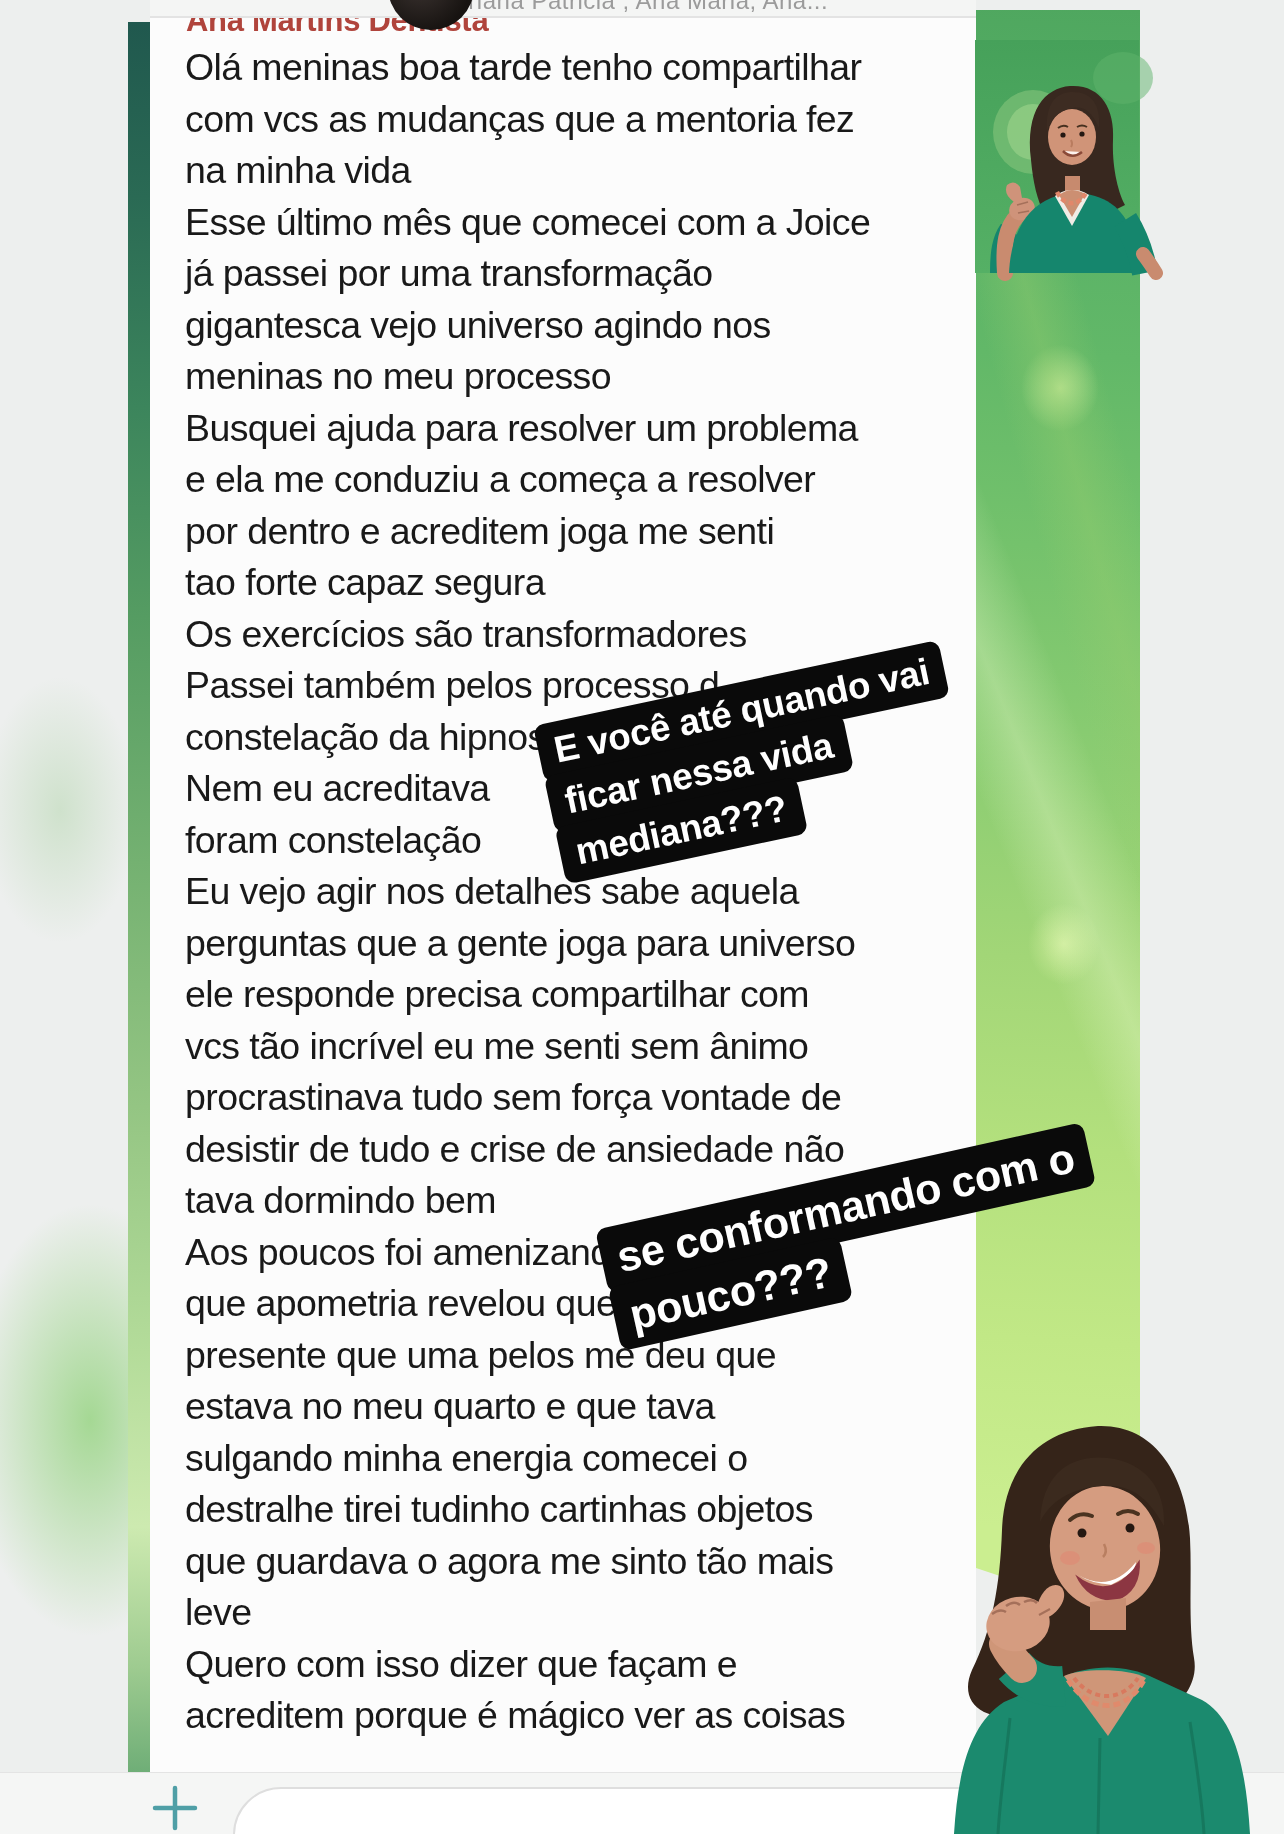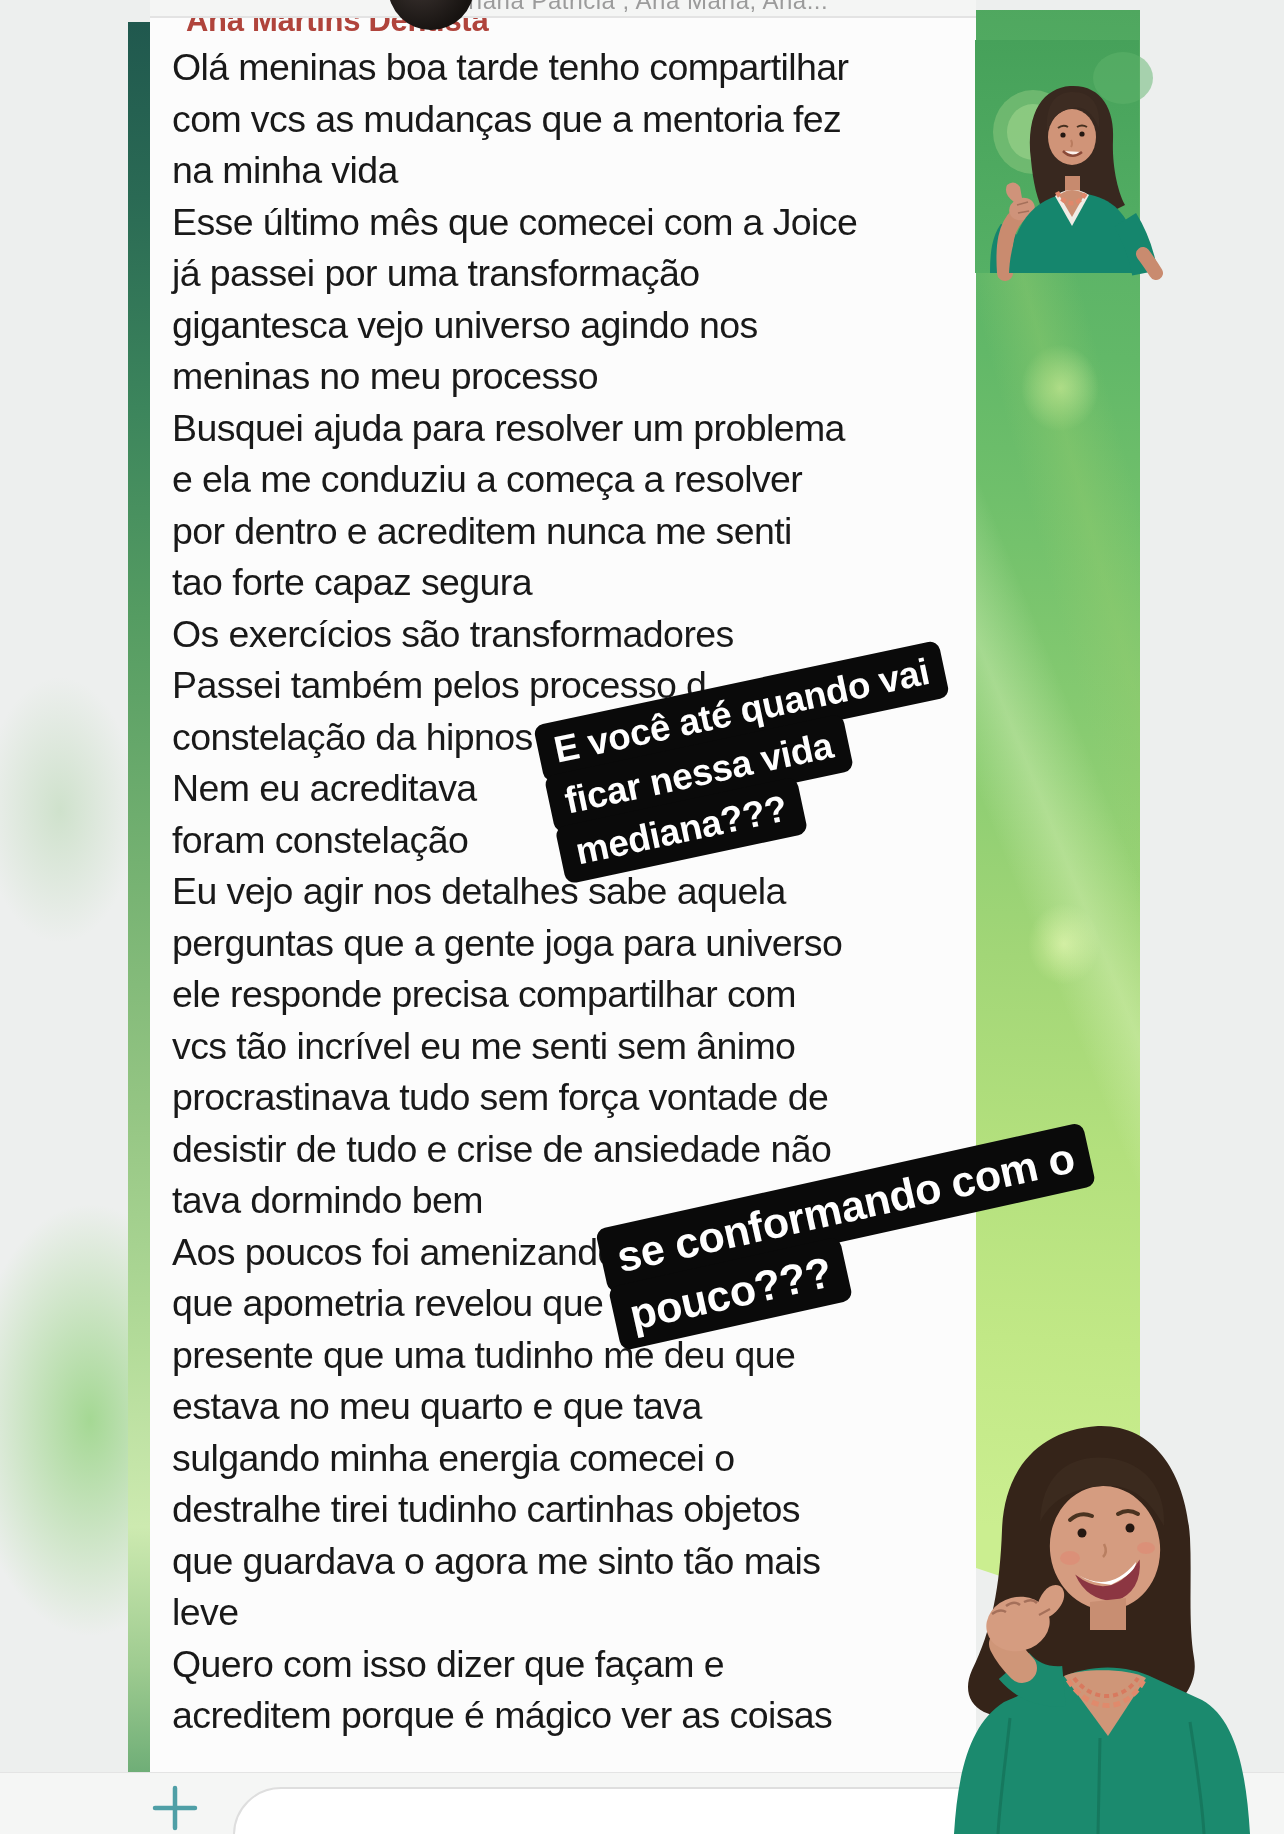--- a/index.html
+++ b/index.html
@@ -31,21 +31,21 @@
   
   .chat{position:absolute;left:150px;top:0;width:826px;height:1778px;background:#fcfcfc;overflow:hidden;}
   .group-header{position:absolute;left:0;top:0;width:100%;height:16px;background:#f4f5f4;
     border-bottom:2px solid #e3e3e3;z-index:3;}
   .members{position:absolute;left:288px;top:-13px;font-size:24px;color:#9b9b9b;z-index:4;
     letter-spacing:.5px;white-space:nowrap;}
   .avatar{position:absolute;left:238px;top:-56px;width:86px;height:86px;border-radius:50%;z-index:5;
     background:radial-gradient(circle at 38% 44%,#3c3431,#171311 70%);}
   .sender-name{position:absolute;left:36px;top:3px;z-index:2;font-size:31px;font-weight:bold;
     color:#b0443c;letter-spacing:-.3px;white-space:nowrap;}
-  .messages{position:absolute;left:22px;top:42px;width:785px;z-index:1;}
+  .messages{position:absolute;left:35px;top:42px;width:785px;z-index:1;}
   .msg{font-size:37.5px;line-height:51.5px;color:#191919;letter-spacing:-.6px;white-space:nowrap;}
 
   
   .sticker{position:absolute;transform-origin:top left;z-index:10;}
   .sticker-line{display:table;background:#0a0a0a;color:#ffffff;font-weight:bold;
     border-radius:10px;padding:8px 16px;margin-bottom:-6px;white-space:nowrap;}
   .s1{left:533px;top:726px;transform:rotate(-12deg);font-size:37px;letter-spacing:-.3px;}
   .s2{left:595px;top:1230px;transform:rotate(-12.5deg);font-size:43px;letter-spacing:-.3px;}
 
   .gif-top{position:absolute;left:975px;top:40px;z-index:6;}
@@ -83,37 +83,37 @@
     <div class="messages">
       <div class="msg">Olá meninas boa tarde tenho compartilhar</div>
       <div class="msg">com vcs as mudanças que a mentoria fez</div>
       <div class="msg">na minha vida</div>
       <div class="msg">Esse último mês que comecei com a Joice</div>
       <div class="msg">já passei por uma transformação</div>
       <div class="msg">gigantesca vejo universo agindo nos</div>
       <div class="msg">meninas no meu processo</div>
       <div class="msg">Busquei ajuda para resolver um problema</div>
       <div class="msg">e ela me conduziu a começa a resolver</div>
-      <div class="msg">por dentro e acreditem nunca me senti</div>
+      <div class="msg">por dentro e acreditem joga me senti</div>
       <div class="msg">tao forte capaz segura</div>
       <div class="msg">Os exercícios são transformadores</div>
       <div class="msg">Passei também pelos processo d</div>
       <div class="msg">constelação da hipnos</div>
       <div class="msg">Nem eu acreditava</div>
       <div class="msg">foram constelação</div>
       <div class="msg">Eu vejo agir nos detalhes sabe aquela</div>
       <div class="msg">perguntas que a gente joga para universo</div>
       <div class="msg">ele responde precisa compartilhar com</div>
       <div class="msg">vcs tão incrível eu me senti sem ânimo</div>
       <div class="msg">procrastinava tudo sem força vontade de</div>
       <div class="msg">desistir de tudo e crise de ansiedade não</div>
       <div class="msg">tava dormindo bem</div>
       <div class="msg">Aos poucos foi amenizando</div>
       <div class="msg">que apometria revelou que</div>
-      <div class="msg">presente que uma tudinho me deu que</div>
+      <div class="msg">presente que uma pelos me deu que</div>
       <div class="msg">estava no meu quarto e que tava</div>
       <div class="msg">sulgando minha energia  comecei o</div>
       <div class="msg">destralhe tirei tudinho cartinhas objetos</div>
       <div class="msg">que guardava o agora me sinto tão mais</div>
       <div class="msg">leve</div>
       <div class="msg">Quero com isso dizer que façam e</div>
       <div class="msg">acreditem porque é mágico ver as coisas</div>
     </div>
   </div>
 

